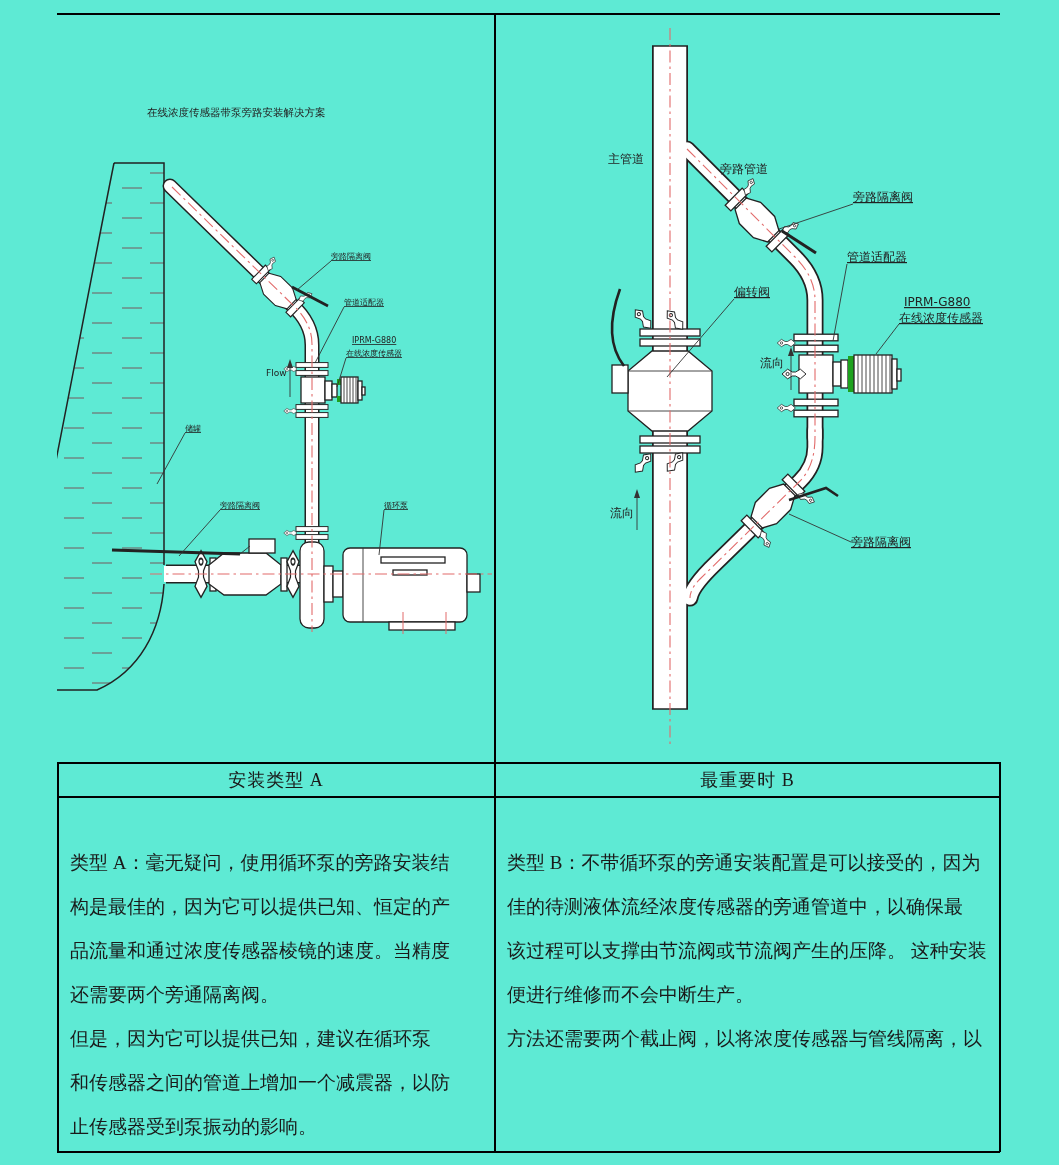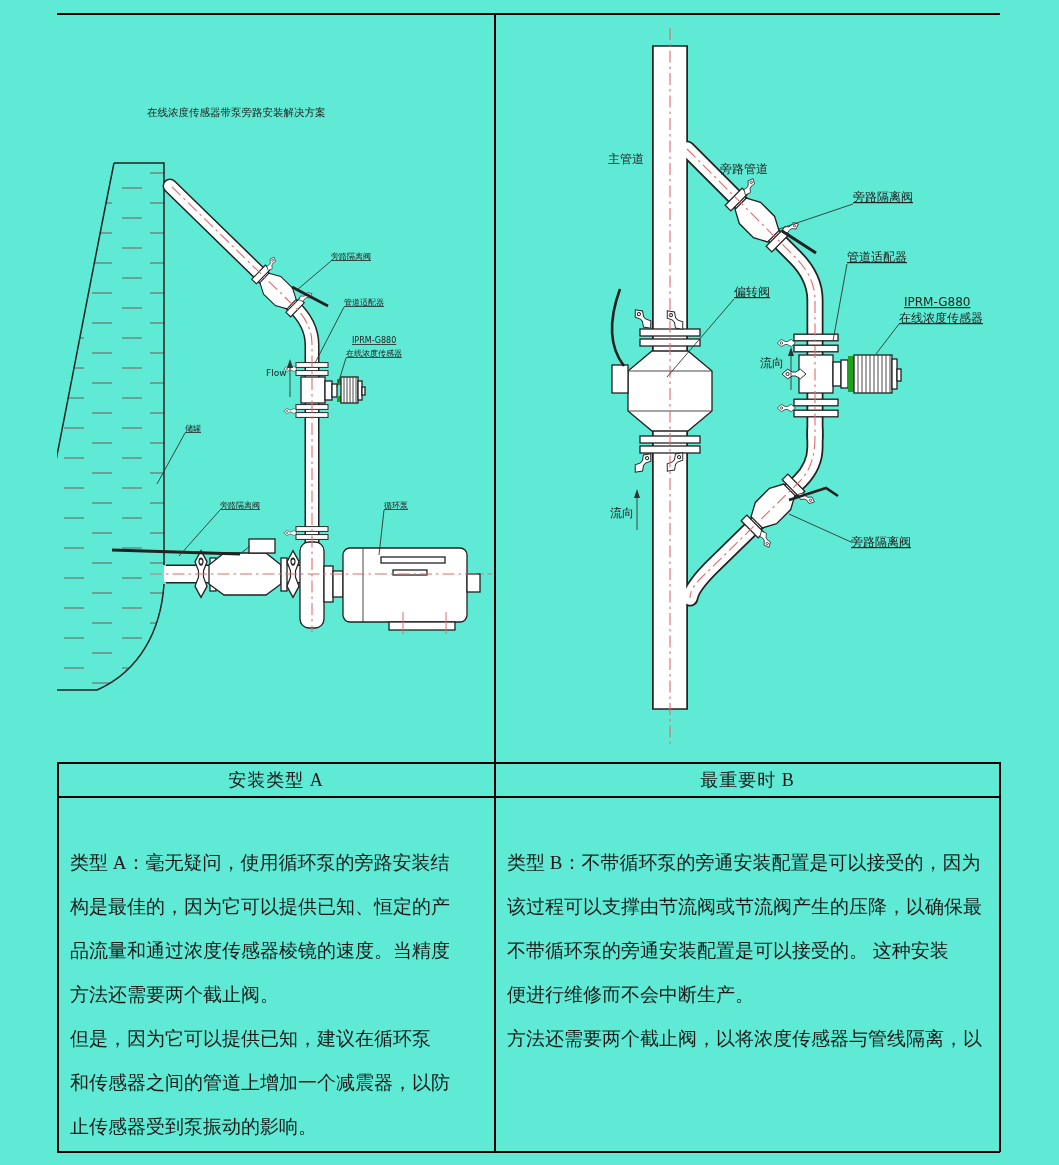--- a/index.html
+++ b/index.html
@@ -233,27 +233,27 @@
   <div class="bline" style="left:999px;top:762px;width:1.5px;height:390px;"></div>
   <div class="bline" style="left:57px;top:1151px;width:943px;height:1.5px;"></div>
 
   <div class="hcell" style="left:57px;width:438px;">安装类型 A</div>
   <div class="hcell" style="left:495px;width:505px;">最重要时 B</div>
 
   <div class="txtcell" style="left:57px;width:438px;padding:4px 13px 0 13px;">
     <div class="tl">类型 A：毫无疑问，使用循环泵的旁路安装结</div>
     <div class="tl">构是最佳的，因为它可以提供已知、恒定的产</div>
     <div class="tl">品流量和通过浓度传感器棱镜的速度。当精度</div>
-    <div class="tl">方法还需要两个截止阀。</div>
+    <div class="tl">还需要两个旁通隔离阀。</div>
     <div class="tl">但是，因为它可以提供已知，建议在循环泵</div>
     <div class="tl">和传感器之间的管道上增加一个减震器，以防</div>
     <div class="tl">止传感器受到泵振动的影响。</div>
   </div>
 
   <div class="txtcell" style="left:495px;width:505px;padding:4px 11px 0 12px;font-family:Liberation Serif, serif;">
     <div class="tl">类型 B：不带循环泵的旁通安装配置是可以接受的，因为</div>
-    <div class="tl">该过程可以支撑由节流阀或节流阀产生的压降，以确保最</div>
-    <div class="tl">不带循环泵的旁通安装配置是可以接受的。 这种安装</div>
+    <div class="tl">佳的待测液体流经浓度传感器的旁通管道中，以确保最</div>
+    <div class="tl">该过程可以支撑由节流阀或节流阀产生的压降。 这种安装</div>
     <div class="tl">便进行维修而不会中断生产。</div>
     <div class="tl">方法还需要两个截止阀，以将浓度传感器与管线隔离，以</div>
   </div>
 
 </div>
 
 </body></html>

